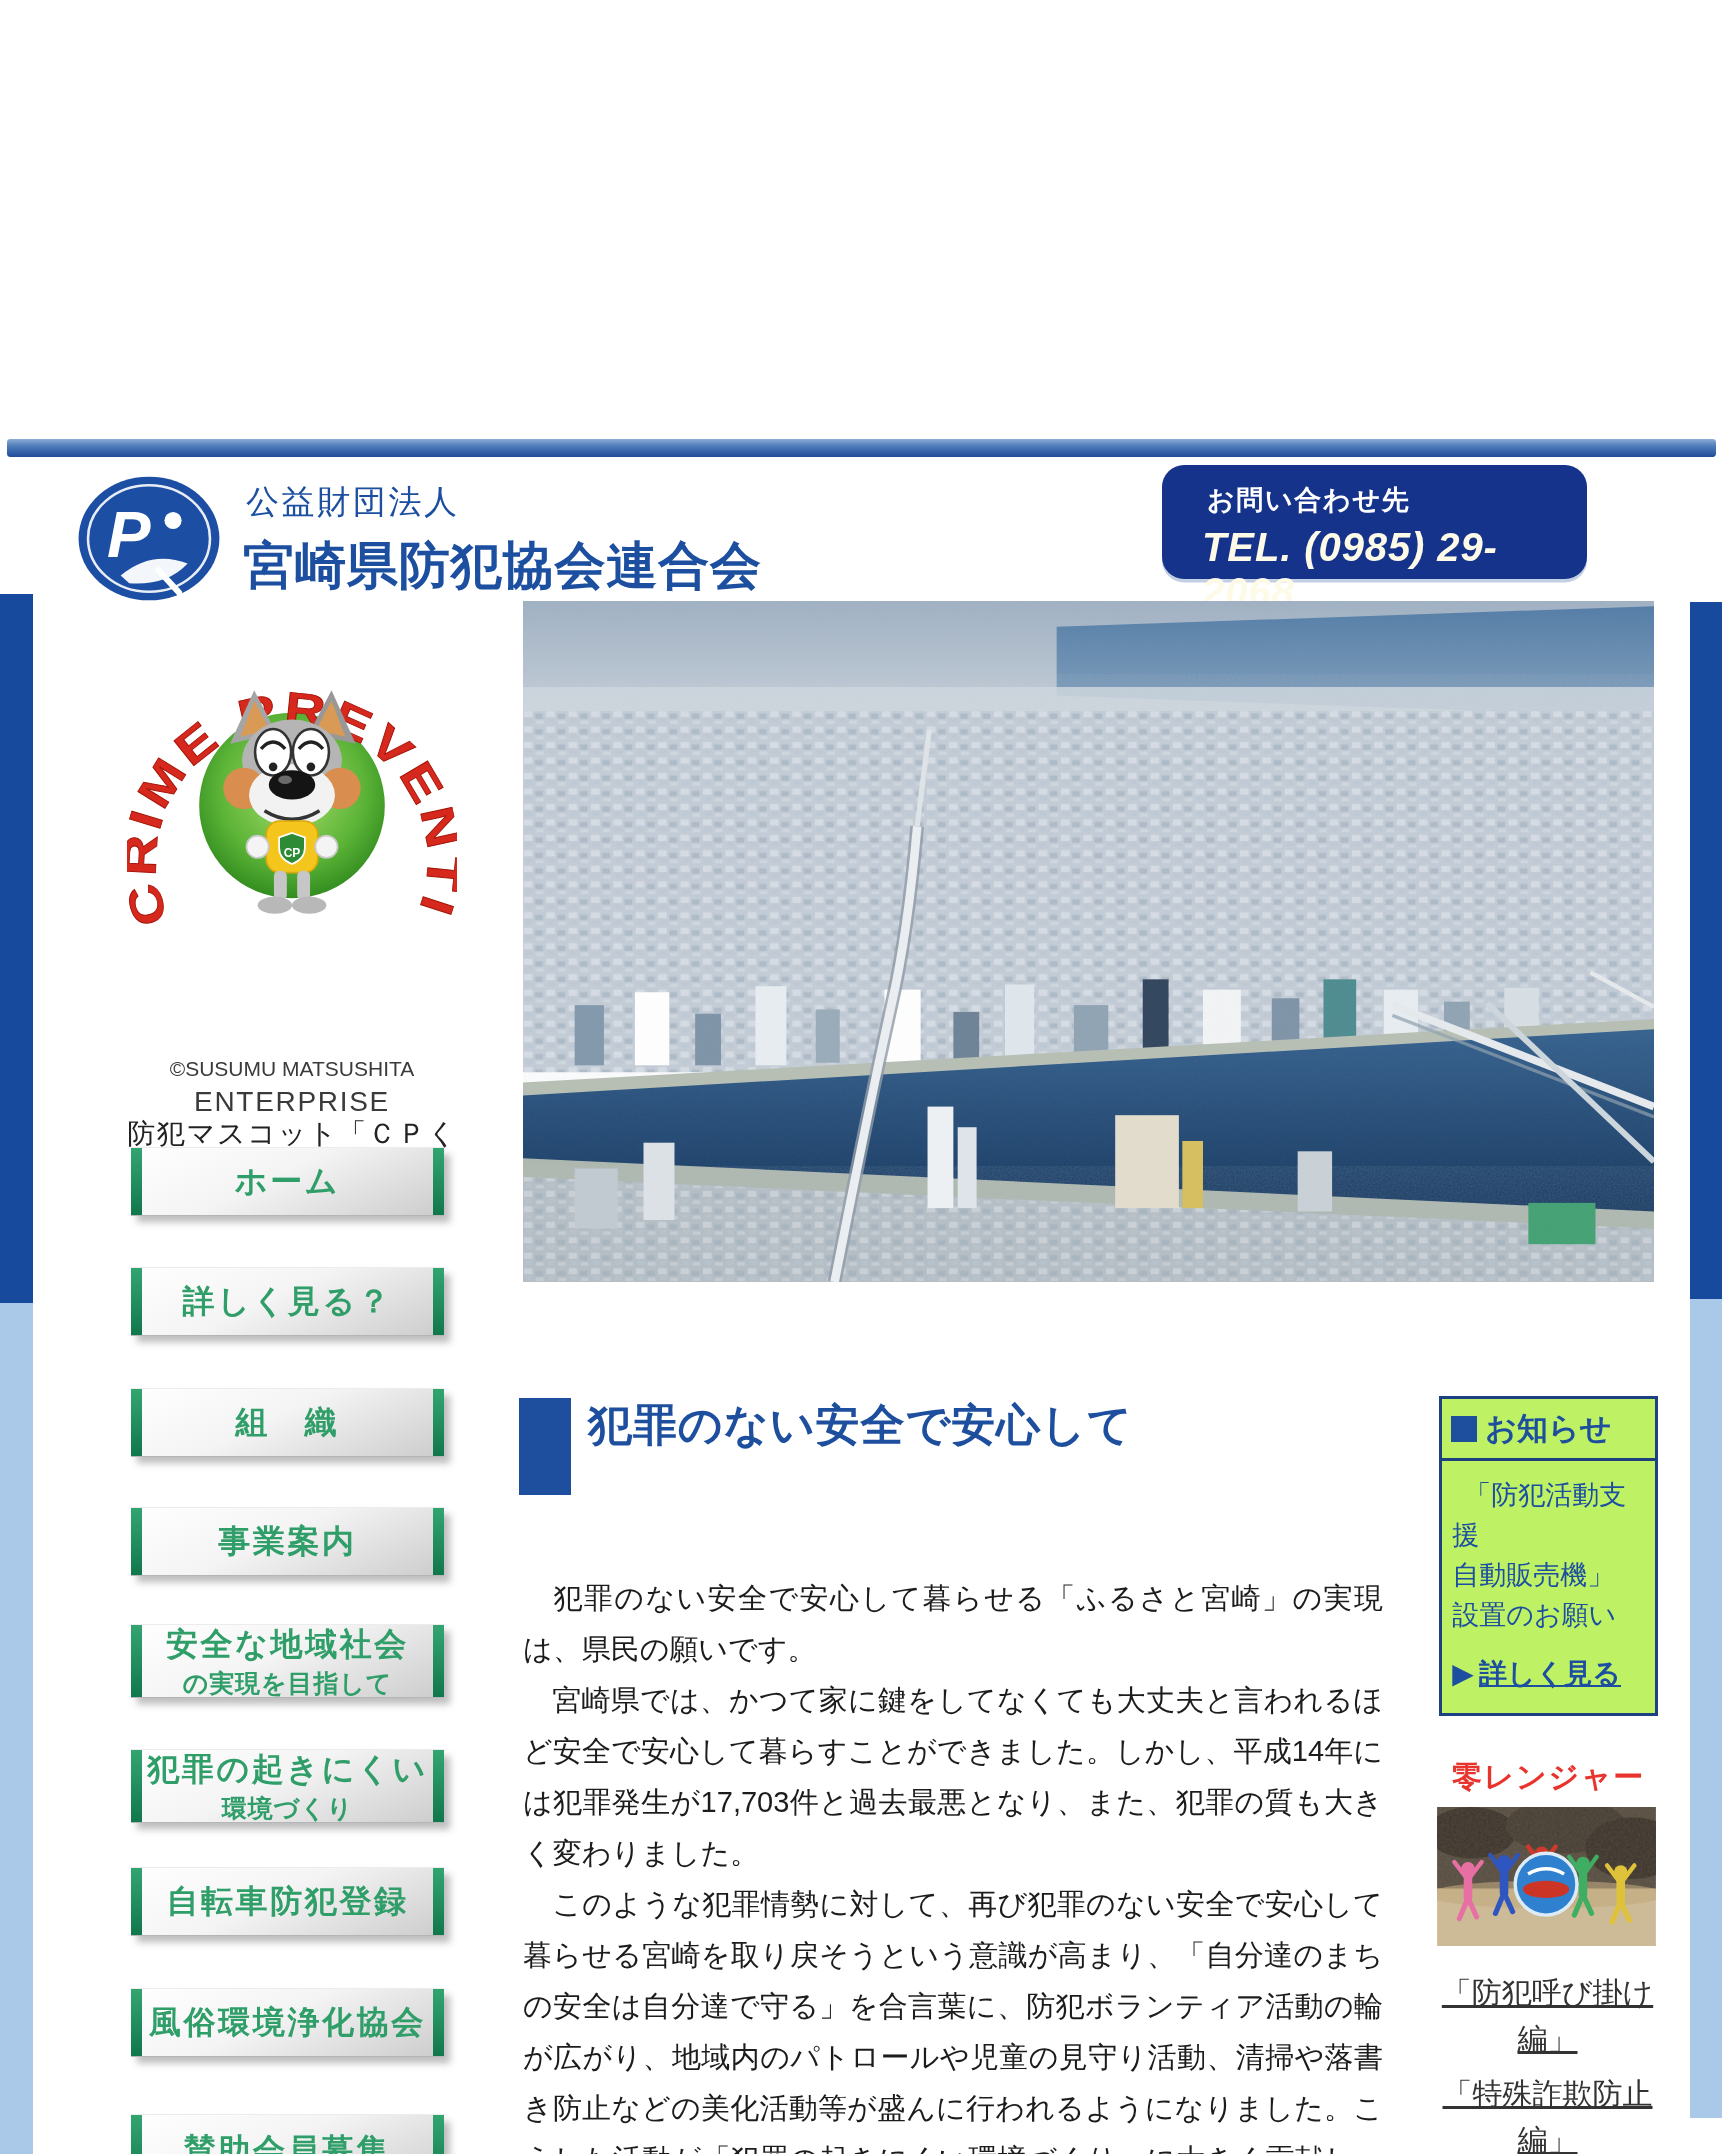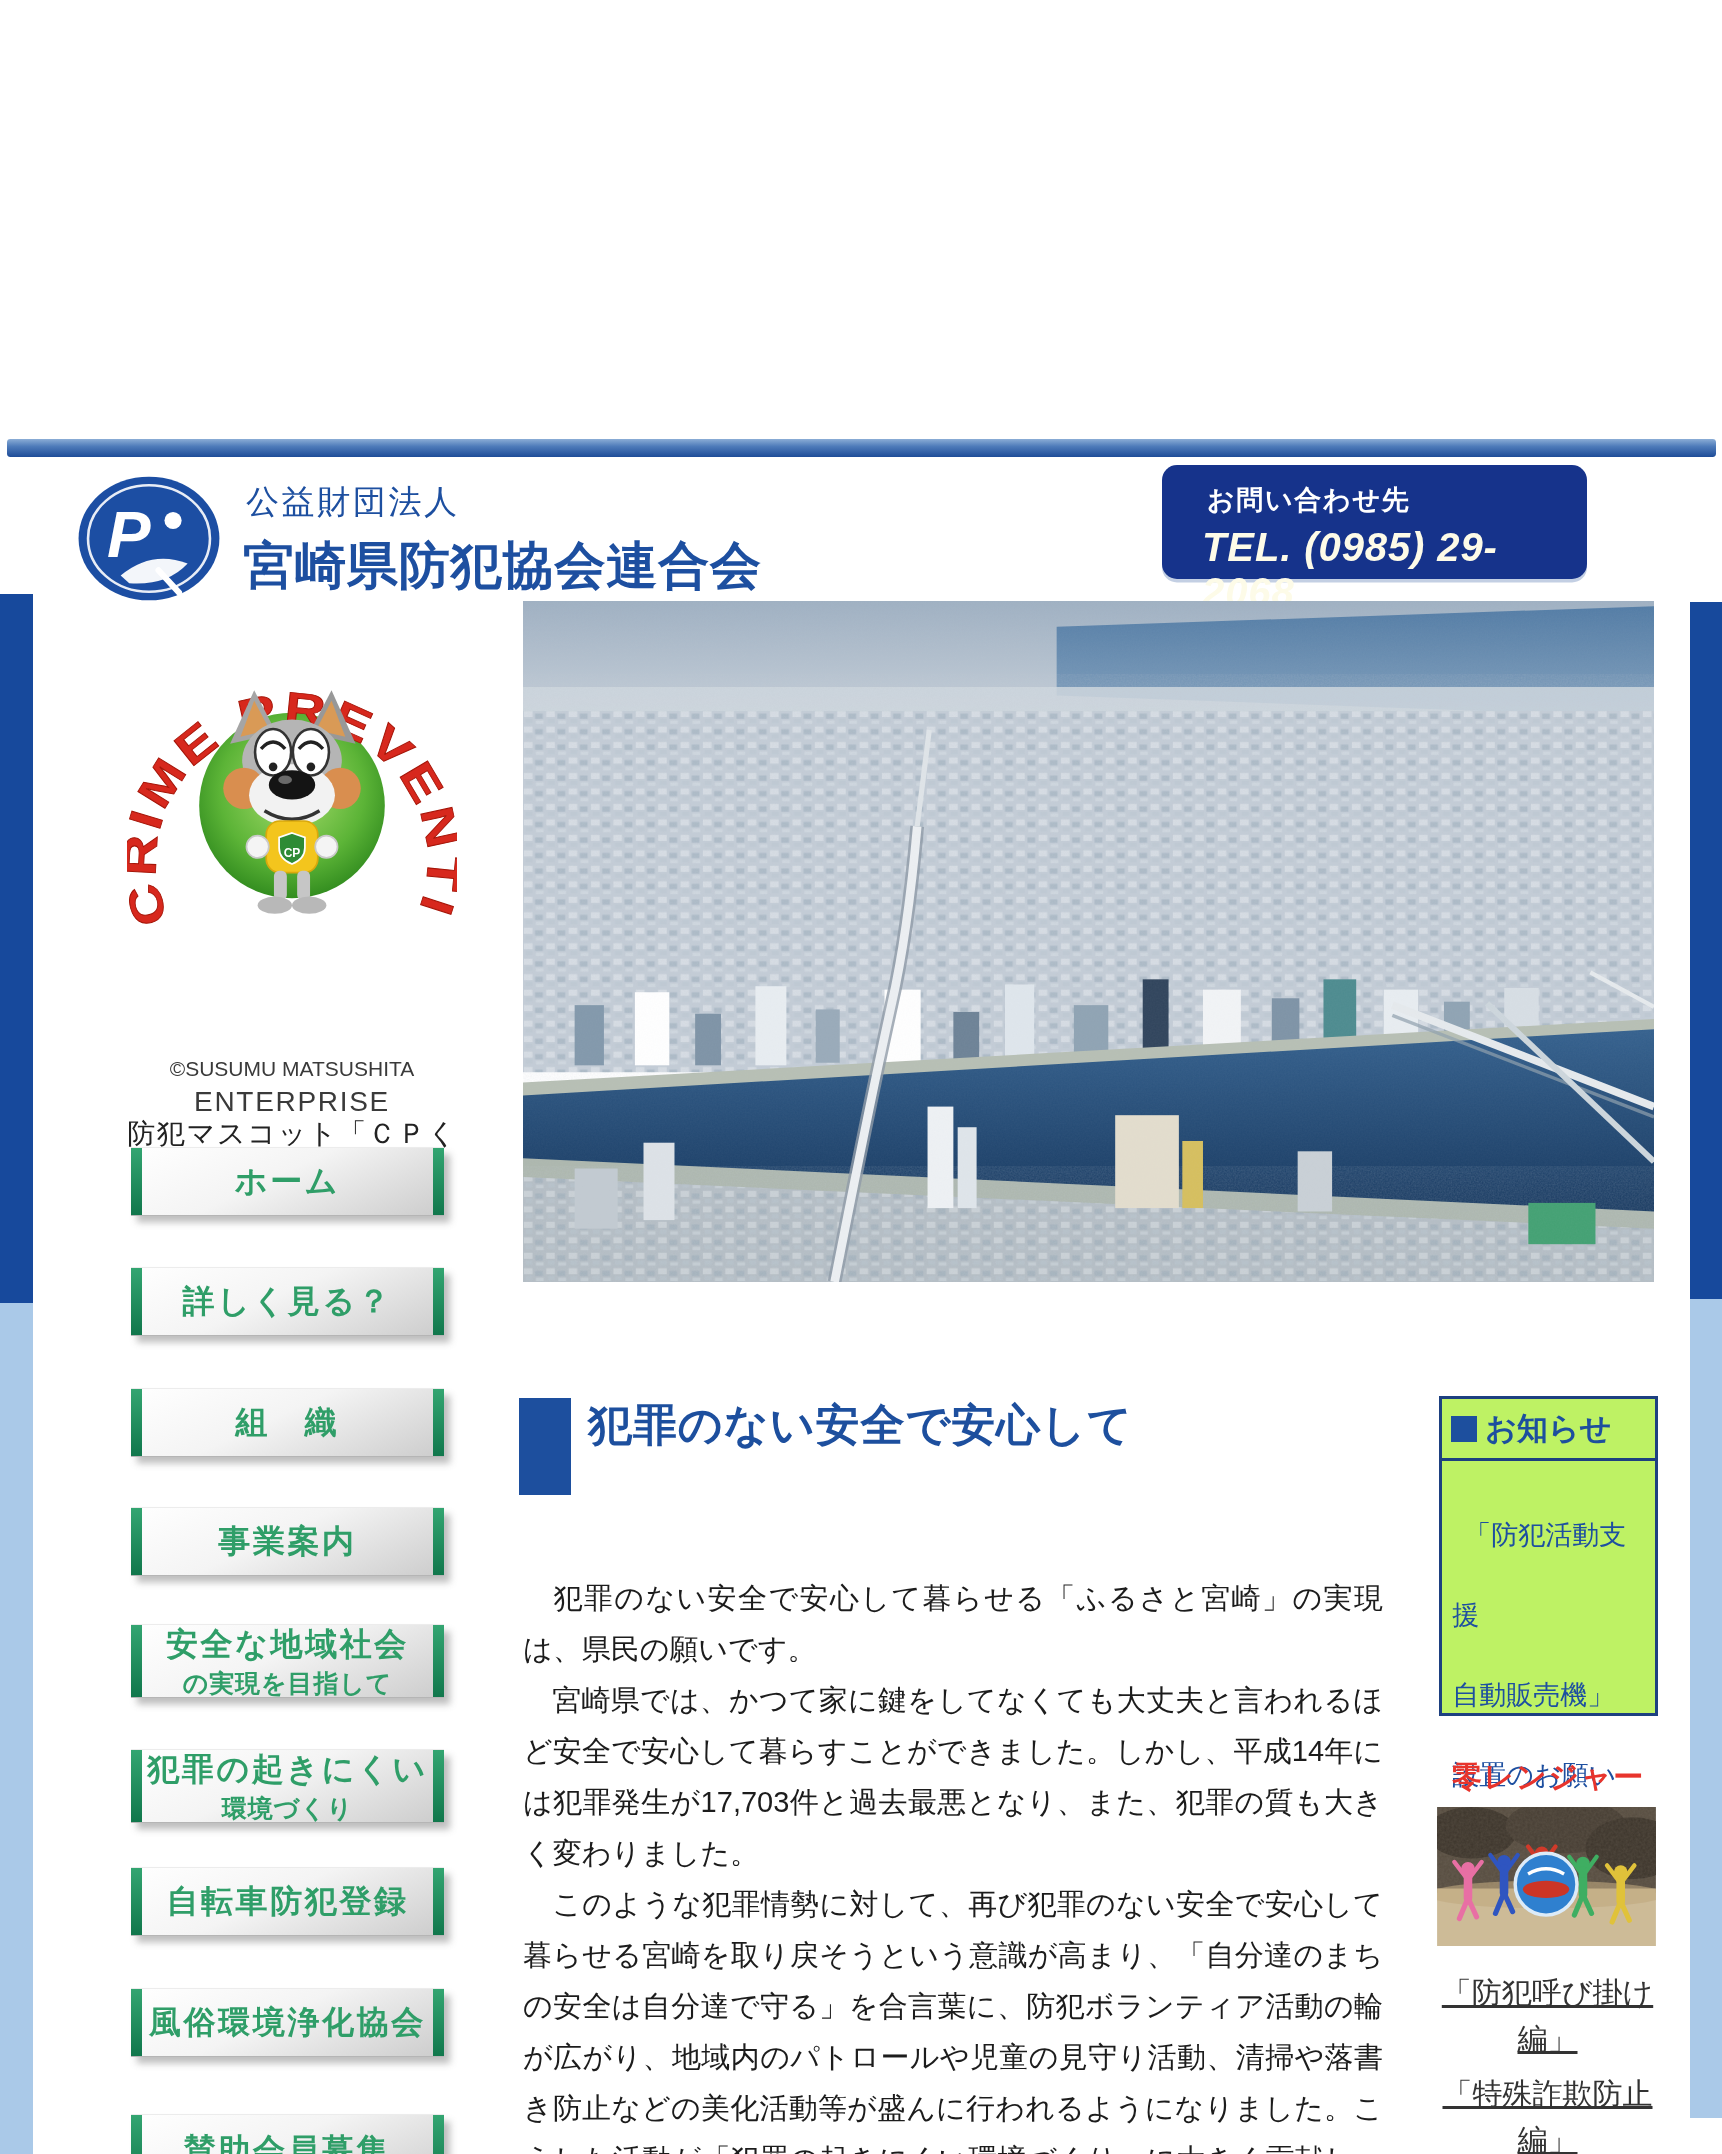--- a/index.html
+++ b/index.html
@@ -9,21 +9,21 @@
   
   .topbar{position:absolute;left:6.9px;top:439px;width:1709px;height:18px;
           background:linear-gradient(180deg,#8badd6 0%,#4f7cba 40%,#1e4c98 100%);
           border-radius:3.4px;}
 
   
   .org-logo{position:absolute;left:76px;top:474px;width:146px;height:129px;}
   .org-type{position:absolute;left:246px;top:480px;font-size:33px;color:#1d4fa0;letter-spacing:2.6px;}
   .org-name{position:absolute;left:243px;top:532px;font-size:51px;font-weight:bold;color:#1d4fa0;letter-spacing:0.9px;}
   .tel-box{position:absolute;left:1162px;top:465px;width:425px;height:114px;background:#16338b;
-           border-radius:15px;box-shadow:0 3.4px 0 rgba(180,195,220,.8);}
+           border-radius:22px;box-shadow:0 3.4px 0 rgba(180,195,220,.8);}
   .tel-label{margin:17px 0 0 45px;font-size:27px;font-weight:bold;color:#ffffff;letter-spacing:1.7px;}
   .tel-number{margin:6.9px 0 0 40px;font-size:40px;font-weight:bold;font-style:italic;color:#fdfbe8;letter-spacing:0.9px;}
 
   
   .bar{position:absolute;width:33px;}
   .bar-left-dark{left:0;top:594px;height:710px;background:#17499c;}
   .bar-left-light{left:0;top:1303px;height:851px;background:#aac9e8;}
   .bar-right-dark{left:1690px;top:602px;height:697px;background:#17499c;}
   .bar-right-light{left:1690px;top:1299px;height:819px;background:#aac9e8;}
 
@@ -59,21 +59,21 @@
             color:#1c1c1c;text-align:justify;}
   .bodytext p{margin:0;}
 
   
   .notice{position:absolute;left:1439px;top:1396px;width:219px;height:320px;border:3.4px solid #1d4080;
           background:#bef264;box-sizing:border-box;}
   .notice-head{display:flex;align-items:center;gap:8.6px;padding:8.6px 5.2px 8.6px 8.6px;border-bottom:3.4px solid #1d4080;}
   .notice-sq{width:26px;height:26px;background:#1d4f9e;flex:0 0 auto;}
   .notice-title{font-size:31px;font-weight:bold;color:#1d4f9e;}
   .notice-body{padding:13.8px 3.4px 0 10.3px;font-size:27px;color:#1d4fa0;line-height:40px;}
-  .notice-line{display:block;text-decoration:none;color:#1d4fa0;margin-top:40px;}
+  .notice-line{display:block;text-decoration:none;color:#1d4fa0;}
   .notice-indent{padding-left:12px;}
   .notice-more{display:block;margin-top:19px;font-size:28px;font-weight:bold;color:#1d4fa0;text-decoration:none;}
   .notice-more .arr{text-decoration:none;margin-right:5.2px;}
   .notice-more .txt{text-decoration:underline;}
 
   
   .ranger-title{position:absolute;left:1452px;top:1757px;font-size:30px;font-weight:bold;color:#e8342c;letter-spacing:1.7px;}
   .ranger-svg{position:absolute;left:1437px;top:1807px;width:219px;height:139px;}
   .ranger-links{position:absolute;left:1432px;top:1970px;width:231px;text-align:center;
                 font-size:30px;line-height:46px;color:#333;}

